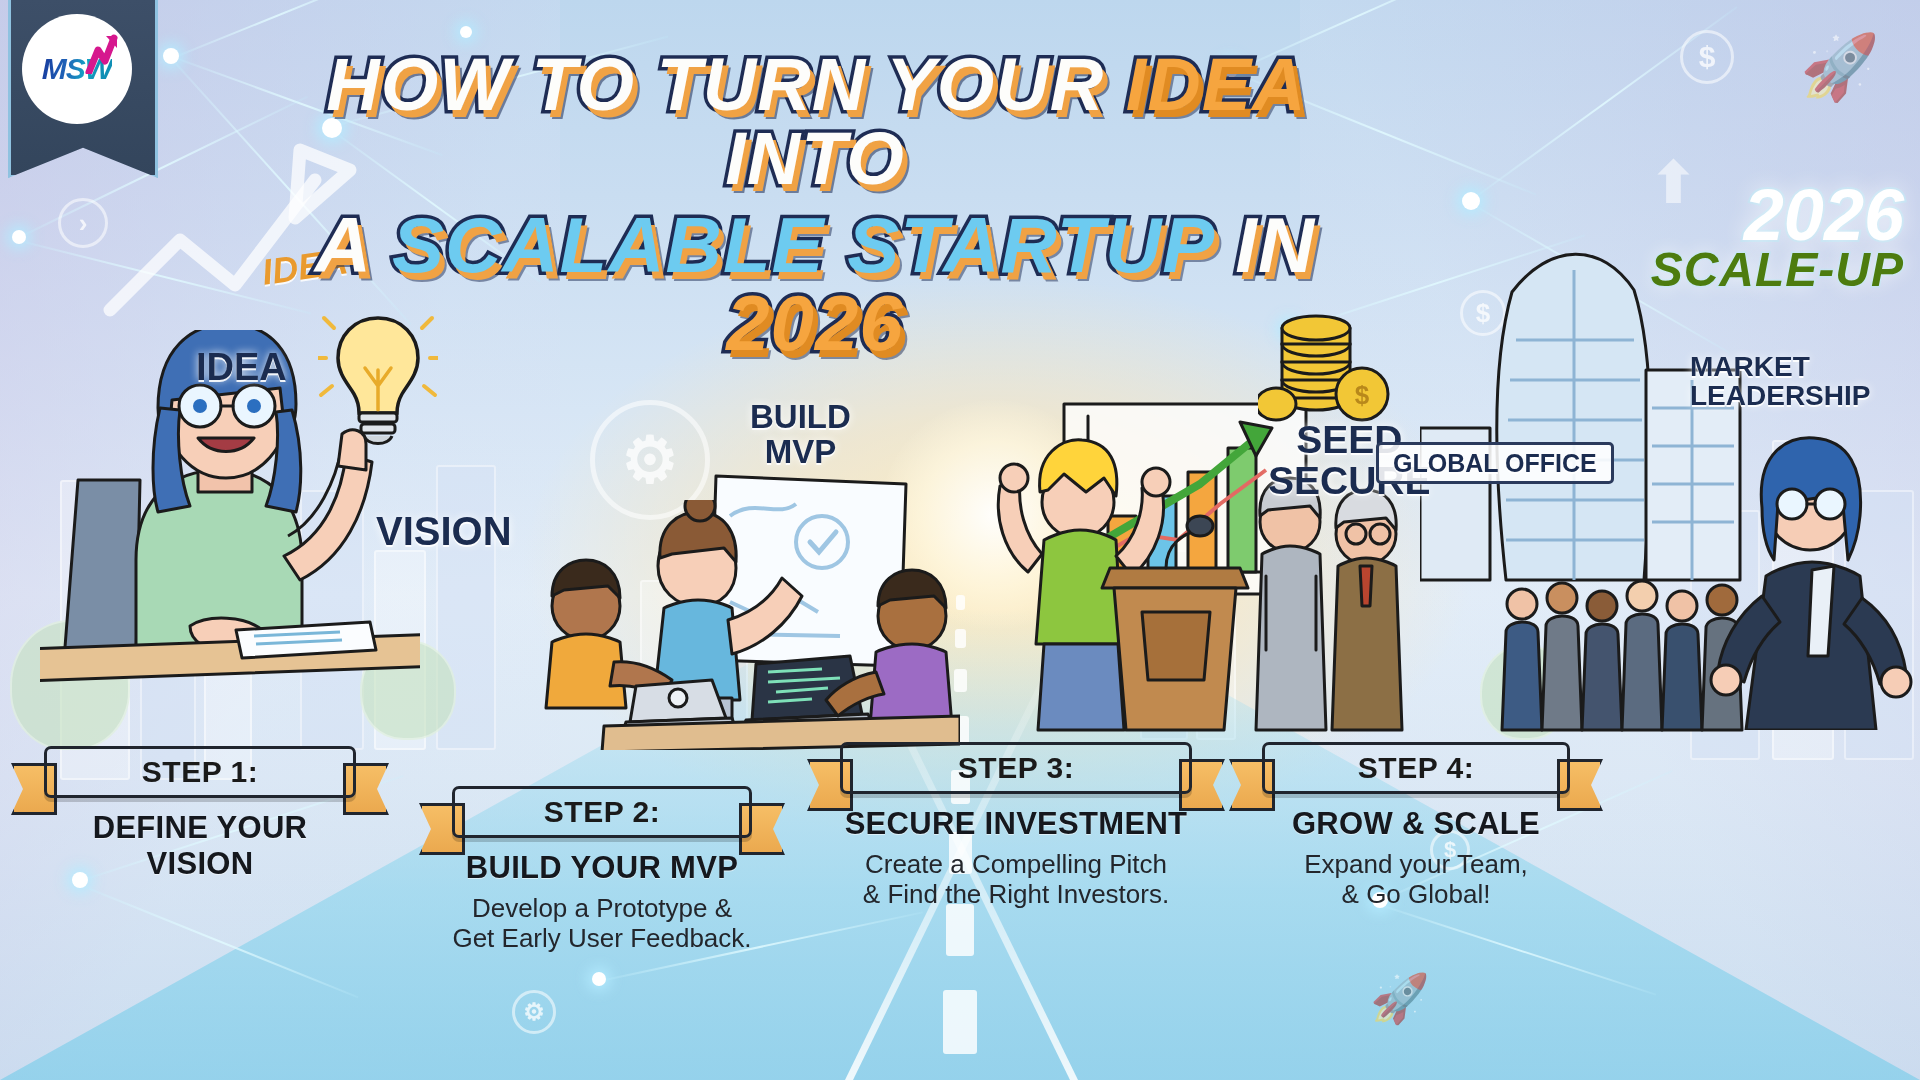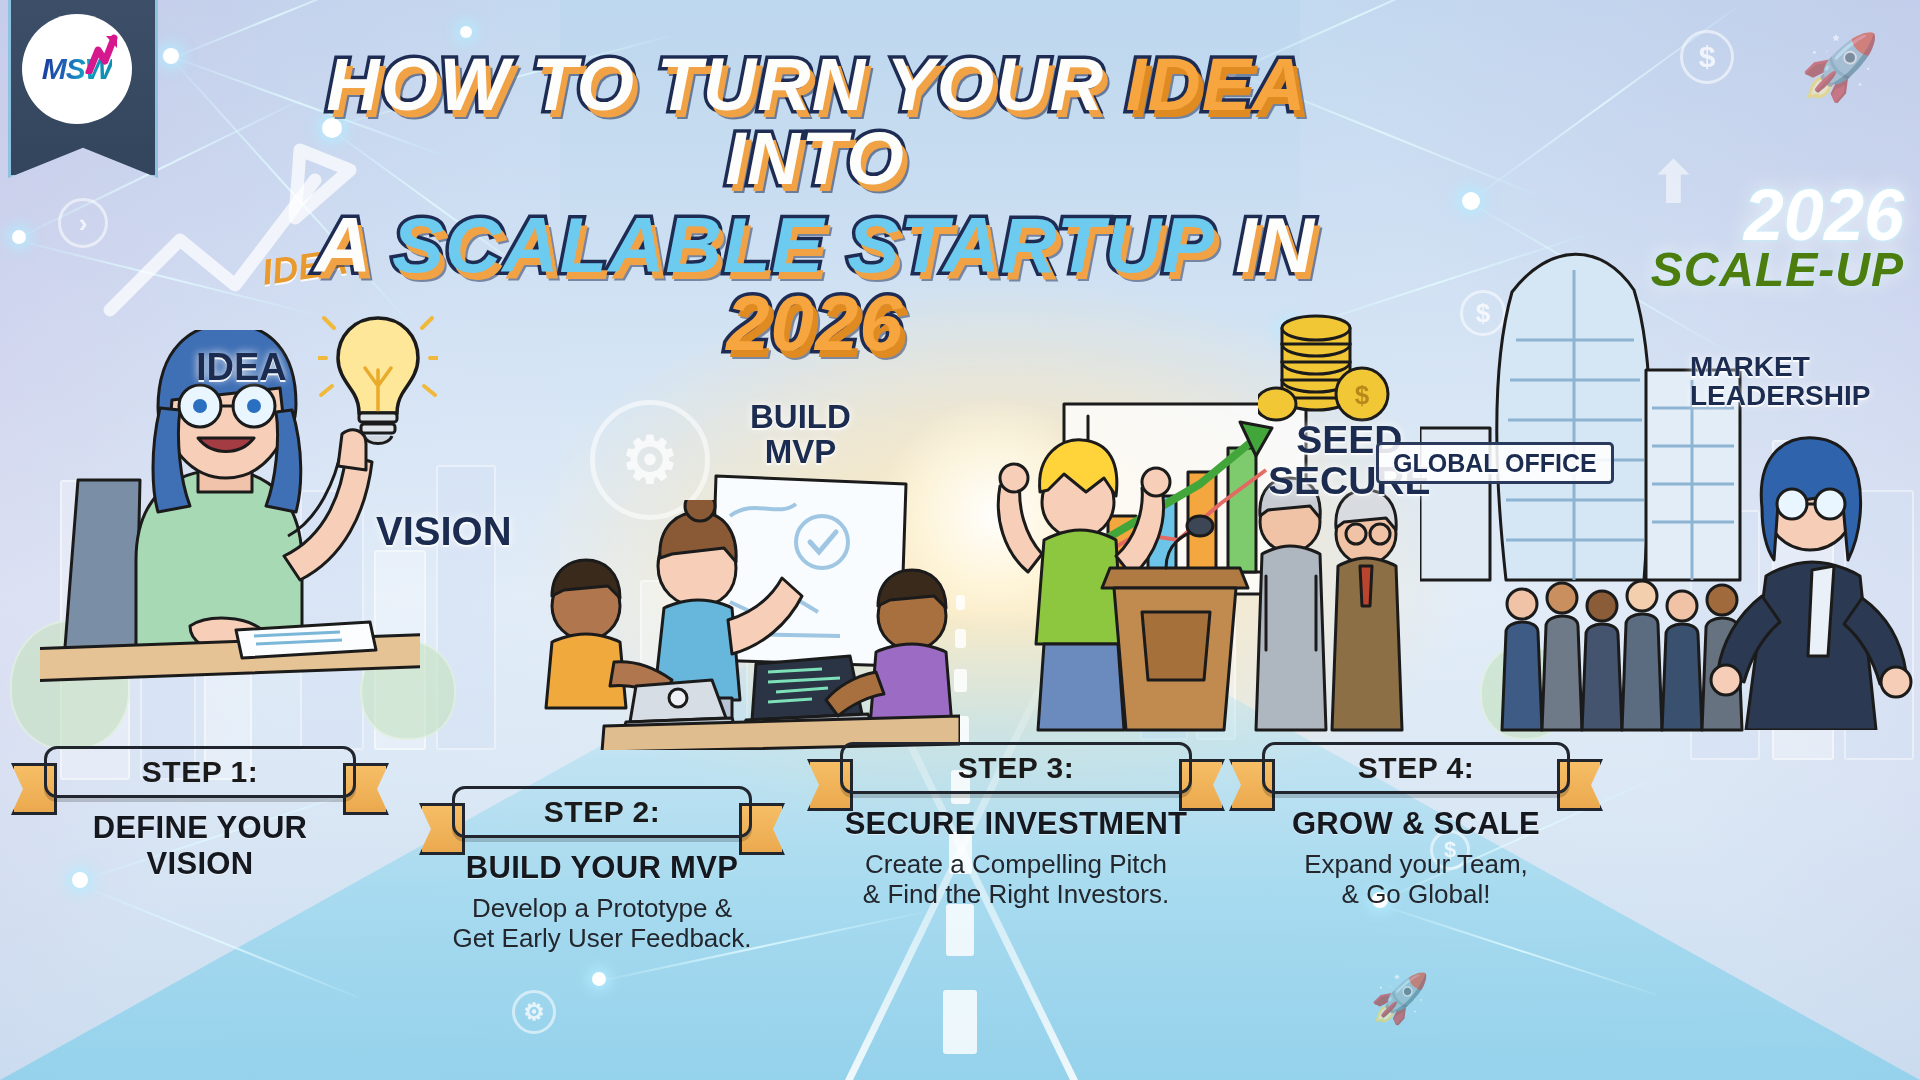--- a/index.html
+++ b/index.html
@@ -109,21 +109,21 @@
   
   .idea-word{ position:absolute; left:262px; top:246px; font-size:36px; font-weight:bold; font-style:italic;
               color:#e99a2e; transform:rotate(-8deg); z-index:28;
               text-shadow:0 2px 0 rgba(255,255,255,.85); }
 
   
   .step{ position:absolute; z-index:35; text-align:center; }
   .ribbon{
     position:relative; height:52px; display:flex; align-items:center; justify-content:center;
     background:linear-gradient(180deg,#fbd68c 0%, #f8c濃 0%, #f9cf7f 45%, #f3bb63 100%);
-    border:3px solid #20252e; border-radius:13px;
+    border:3px solid #20252e; border-radius:7px;
     box-shadow:0 4px 0 rgba(0,0,0,.18);
   }
   .ribbon span{ font-size:30px; font-weight:bold; color:#1a1a1a; letter-spacing:.5px; }
   .ribbon::before, .ribbon::after{
     content:""; position:absolute; top:14px; width:40px; height:46px;
     background:linear-gradient(180deg,#f6be66,#eba94f);
     border:3px solid #20252e; z-index:-1;
   }
   .ribbon::before{ left:-36px; clip-path:polygon(0 0, 100% 0, 100% 100%, 0 100%, 26% 50%); }
   .ribbon::after{ right:-36px; clip-path:polygon(0 0, 100% 0, 74% 50%, 100% 100%, 0 100%); }

